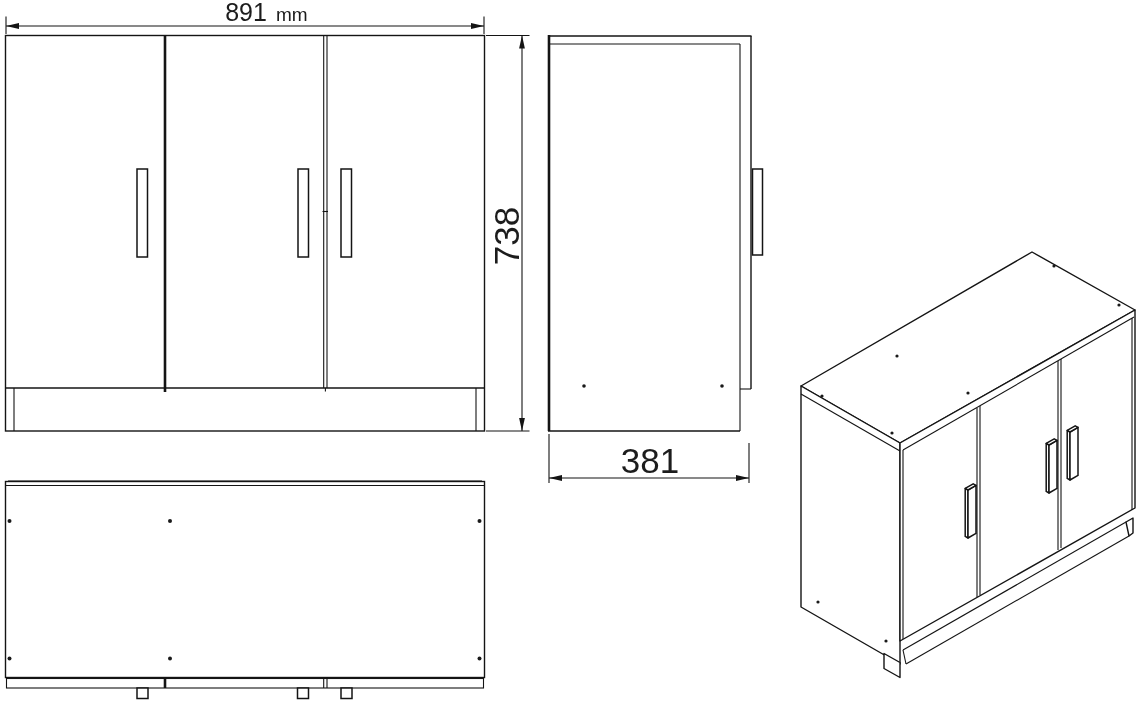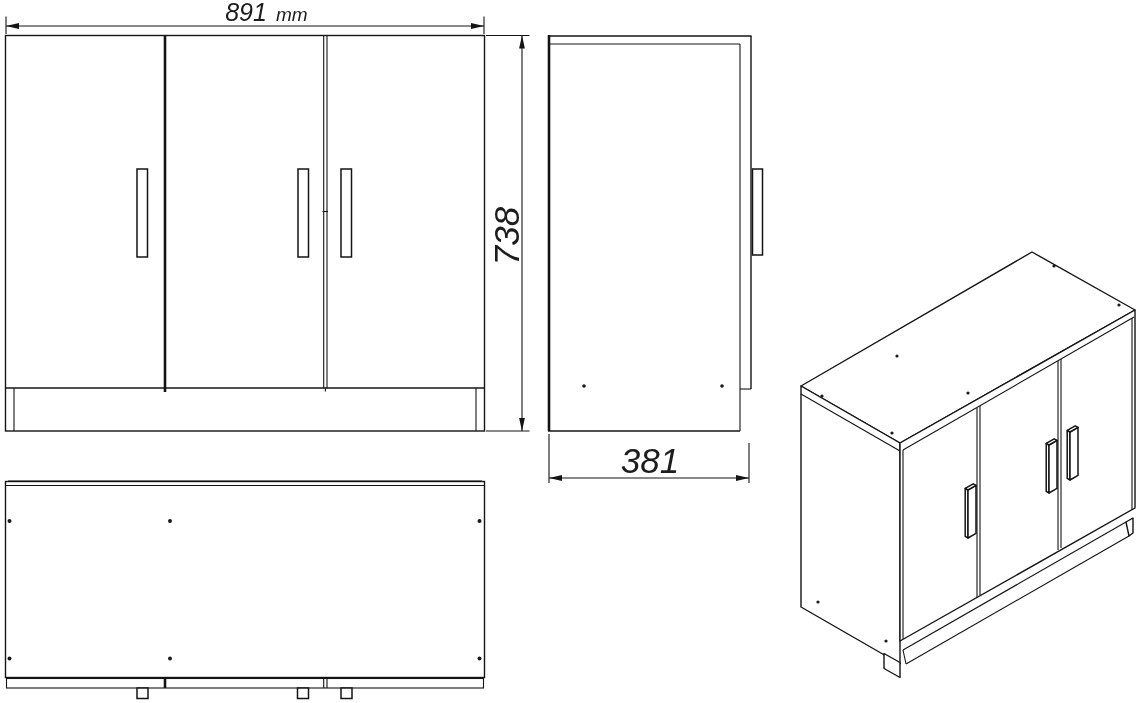--- a/index.html
+++ b/index.html
@@ -1,17 +1,17 @@
 <!DOCTYPE html>
 <html><head>
 <meta charset="utf-8">
 <style>
   html,body{margin:0;padding:0;background:#ffffff;}
   #canvas{position:relative;width:1143px;height:703px;background:#ffffff;overflow:hidden;
-          font-family:"Liberation Sans", sans-serif;font-style:italic;}
+          font-family:"Liberation Sans", sans-serif;}
   svg{position:absolute;left:0;top:0;}
   .ln{stroke:#141414;fill:none;stroke-width:1.4;}
   .thin{stroke:#141414;fill:none;stroke-width:1.1;}
   .thick{stroke:#141414;fill:none;stroke-width:2.6;}
   .face{fill:#ffffff;stroke:#141414;stroke-width:1.4;stroke-linejoin:round;}
   .handle{fill:#ffffff;stroke:#141414;stroke-width:1.5;}
   .dot{fill:#1a1a1a;stroke:none;}
   .arrow{fill:#141414;stroke:none;}
   .dimtext{fill:#1c1c1c;}
   .t-big{font-size:35px;}

